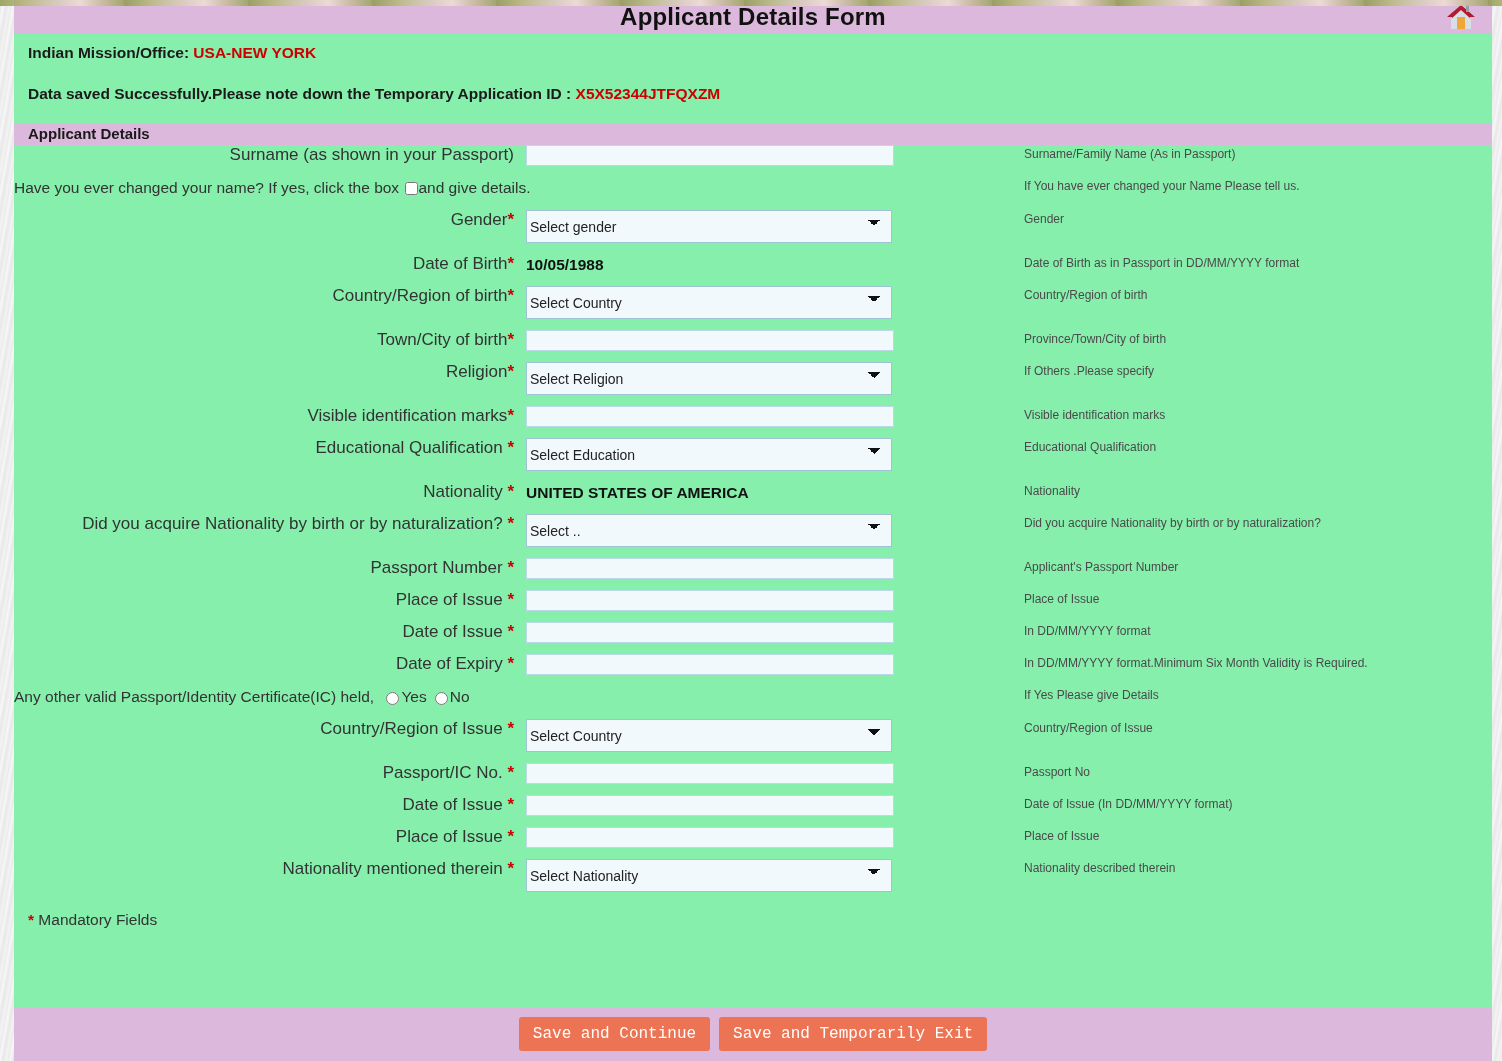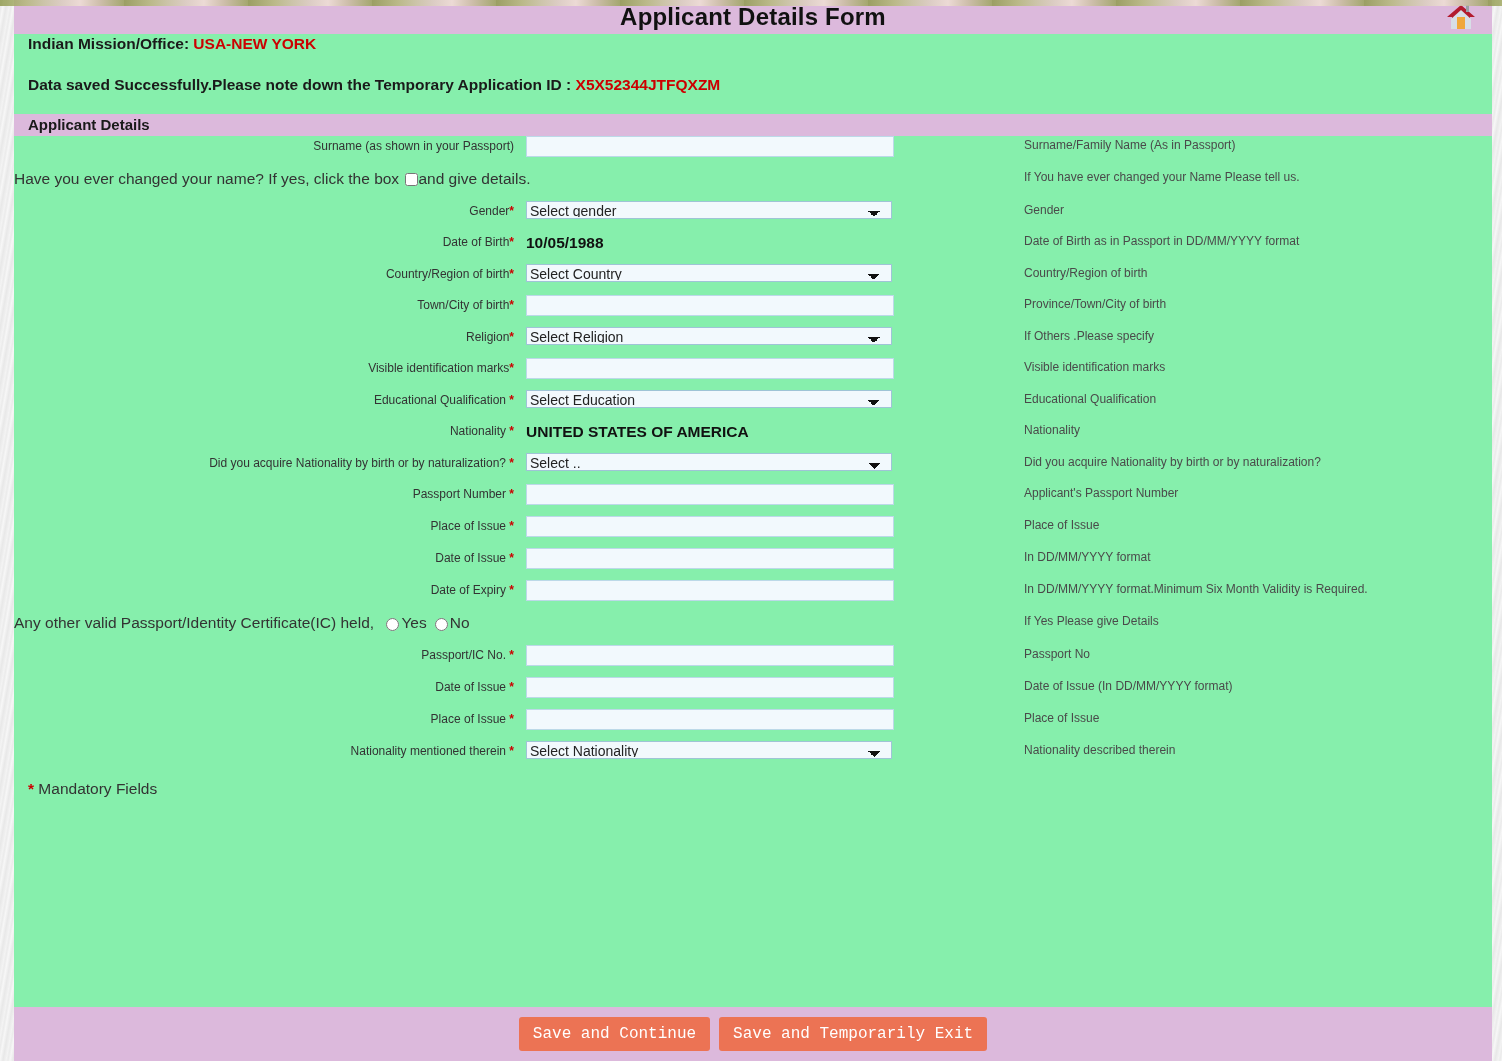--- a/index.html
+++ b/index.html
@@ -85,21 +85,21 @@
   .info-line {
     margin: 0;
     padding: 8px 0 0 14px;
     font-size: 15.5px;
     font-weight: bold;
     color: #1a1a1a;
   }
   .info-line .red {
     color: #cc0000;
   }
-  #mission-line { padding-top: 1px; }
+  #mission-line { padding-top: 10px; }
   #saved-line { padding-top: 23px; padding-bottom: 8px; }
 
   
   .section-header {
     background: #dcb9dc;
     height: 22px;
     line-height: 22px;
     padding-left: 14px;
     font-weight: bold;
     font-size: 15px;
@@ -113,21 +113,21 @@
     border-collapse: collapse;
   }
   .form-table td {
     vertical-align: top;
     padding: 0;
   }
   .col-label {
     width: 500px;
     text-align: right;
     padding-right: 12px !important;
-    font-size: 12px;
+    font-size: 17px;
     color: #333333;
     line-height: 20px;
   }
   .col-field {
     width: 480px;
   }
   .col-help {
     padding-left: 18px !important;
     font-size: 12px;
     color: #4a4a4a;
@@ -146,21 +146,21 @@
     background: #f2f9fd;
     border: 1px solid #bcd9e8;
     font-family: "Liberation Sans", sans-serif;
     font-size: 14px;
     padding: 1px 4px;
     color: #222;
     outline: none;
   }
   select.sel {
     width: 366px;
-    height: 18px;
+    height: 33px;
     box-sizing: border-box;
     background: #f2f9fd;
     border: 1px solid #9fc4d6;
     font-family: "Liberation Sans", sans-serif;
     font-size: 14px;
     color: #222;
     padding: 1px 3px;
     -webkit-appearance: none;
     -moz-appearance: none;
     appearance: none;
@@ -343,20 +343,25 @@
         <tr class="row">
           <td class="col-label">Date of Expiry <span class="req">*</span></td>
           <td class="col-field"><input type="text" class="txt" style=""></td>
           <td class="col-help">In DD/MM/YYYY format.Minimum Six Month Validity is Required.</td>
         </tr>
         <tr class="row">
           <td colspan="2" class="inline-q"><span>Any other valid Passport/Identity Certificate(IC) held, </span><input type="radio" name="other-passport-held" style=""><span>Yes</span><input type="radio" name="other-passport-held" style=""><span>No</span></td>
           <td class="col-help">If Yes Please give Details</td>
         </tr>
         <tr class="row">
+          <td class="col-label">Country/Region of Issue <span class="req">*</span></td>
+          <td class="col-field"><select class="sel"><option>Select Country</option></select></td>
+          <td class="col-help">Country/Region of Issue</td>
+        </tr>
+        <tr class="row">
           <td class="col-label">Passport/IC No. <span class="req">*</span></td>
           <td class="col-field"><input type="text" class="txt" style=""></td>
           <td class="col-help">Passport No</td>
         </tr>
         <tr class="row">
           <td class="col-label">Date of Issue <span class="req">*</span></td>
           <td class="col-field"><input type="text" class="txt" style=""></td>
           <td class="col-help">Date of Issue (In DD/MM/YYYY format)</td>
         </tr>
         <tr class="row">

